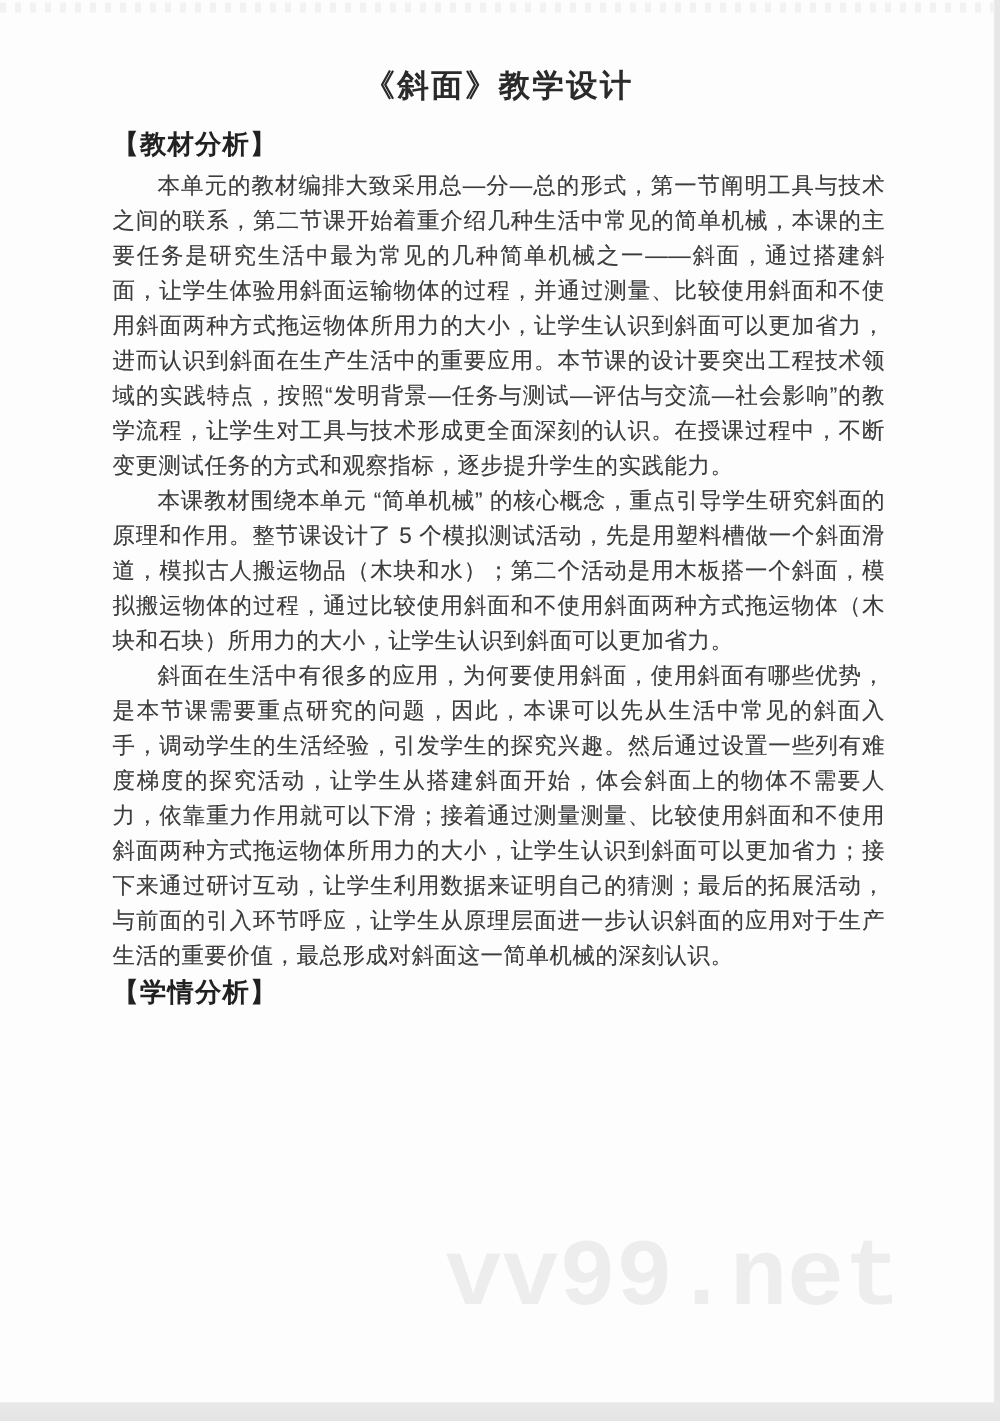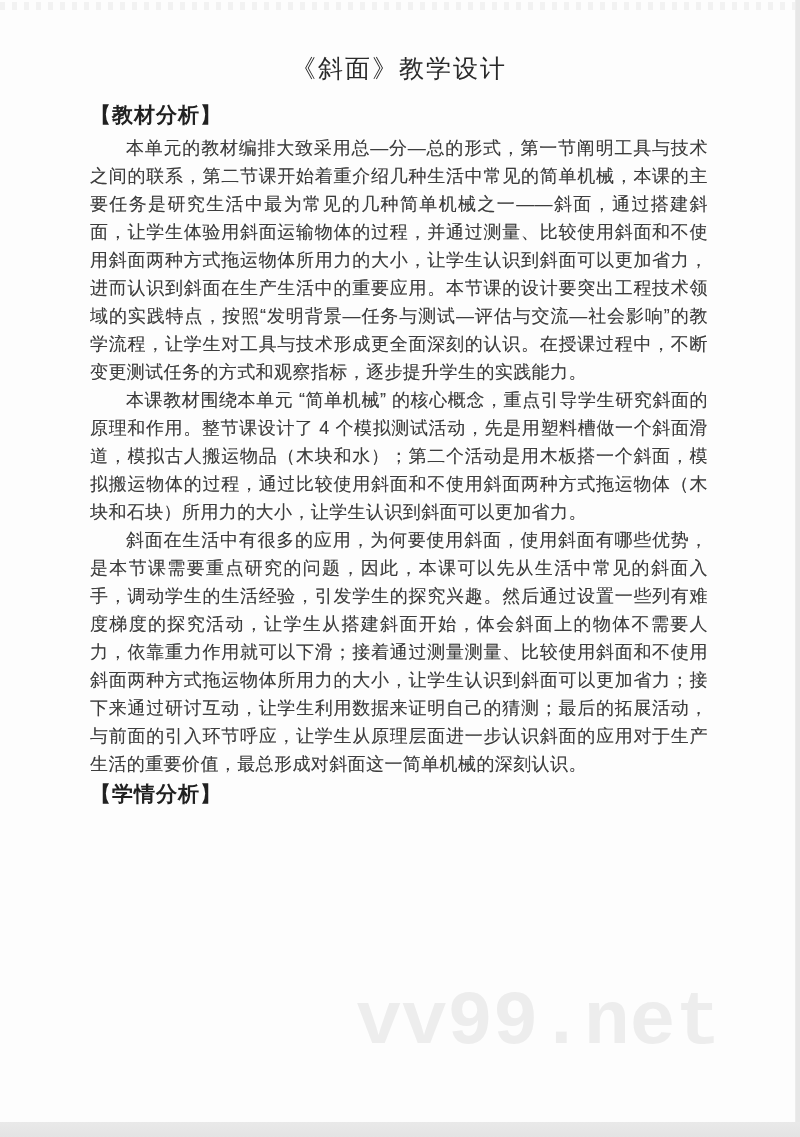--- a/index.html
+++ b/index.html
@@ -45,21 +45,21 @@
   .content {
     position: relative;
     z-index: 2;
     padding: 52px 87px 0 90px;
     color: #3d3d3d;
   }
   .title {
     margin: 0 0 16px 0;
     text-align: center;
     font-size: 25px;
-    font-weight: normal;
+    font-weight: bold;
     letter-spacing: 2px;
     color: #2a2a2a;
     font-family: "Liberation Sans", "DejaVu Sans", sans-serif;
   }
   .section-heading {
     margin: 2px 0 5px 0;
     font-size: 21px;
     font-weight: bold;
     color: #212121;
     letter-spacing: 1px;
@@ -93,21 +93,21 @@
 
   <div class="watermark">vv99.net</div>
 
   <div class="content">
     <h1 class="title">《斜面》教学设计</h1>
 
     <h2 class="section-heading">【教材分析】</h2>
 
     <p class="para">本单元的教材编排大致采用总—分—总的形式，第一节阐明工具与技术之间的联系，第二节课开始着重介绍几种生活中常见的简单机械，本课的主要任务是研究生活中最为常见的几种简单机械之一——斜面，通过搭建斜面，让学生体验用斜面运输物体的过程，并通过测量、比较使用斜面和不使用斜面两种方式拖运物体所用力的大小，让学生认识到斜面可以更加省力，进而认识到斜面在生产生活中的重要应用。本节课的设计要突出工程技术领域的实践特点，按照“发明背景—任务与测试—评估与交流—社会影响”的教学流程，让学生对工具与技术形成更全面深刻的认识。在授课过程中，不断变更测试任务的方式和观察指标，逐步提升学生的实践能力。</p>
 
-    <p class="para">本课教材围绕本单元 “简单机械” 的核心概念，重点引导学生研究斜面的原理和作用。整节课设计了 4 个模拟测试活动，先是用塑料槽做一个斜面滑道，模拟古人搬运物品（木块和水）；第二个活动是用木板搭一个斜面，模拟搬运物体的过程，通过比较使用斜面和不使用斜面两种方式拖运物体（木块和石块）所用力的大小，让学生认识到斜面可以更加省力。</p>
+    <p class="para">本课教材围绕本单元 “简单机械” 的核心概念，重点引导学生研究斜面的原理和作用。整节课设计了 5 个模拟测试活动，先是用塑料槽做一个斜面滑道，模拟古人搬运物品（木块和水）；第二个活动是用木板搭一个斜面，模拟搬运物体的过程，通过比较使用斜面和不使用斜面两种方式拖运物体（木块和石块）所用力的大小，让学生认识到斜面可以更加省力。</p>
 
     <p class="para">斜面在生活中有很多的应用，为何要使用斜面，使用斜面有哪些优势，是本节课需要重点研究的问题，因此，本课可以先从生活中常见的斜面入手，调动学生的生活经验，引发学生的探究兴趣。然后通过设置一些列有难度梯度的探究活动，让学生从搭建斜面开始，体会斜面上的物体不需要人力，依靠重力作用就可以下滑；接着通过测量测量、比较使用斜面和不使用斜面两种方式拖运物体所用力的大小，让学生认识到斜面可以更加省力；接下来通过研讨互动，让学生利用数据来证明自己的猜测；最后的拓展活动，与前面的引入环节呼应，让学生从原理层面进一步认识斜面的应用对于生产生活的重要价值，最总形成对斜面这一简单机械的深刻认识。</p>
 
     <h2 class="section-heading">【学情分析】</h2>
 
 
   </div>
 </div>
 
 <div class="bottom-edge"></div>

